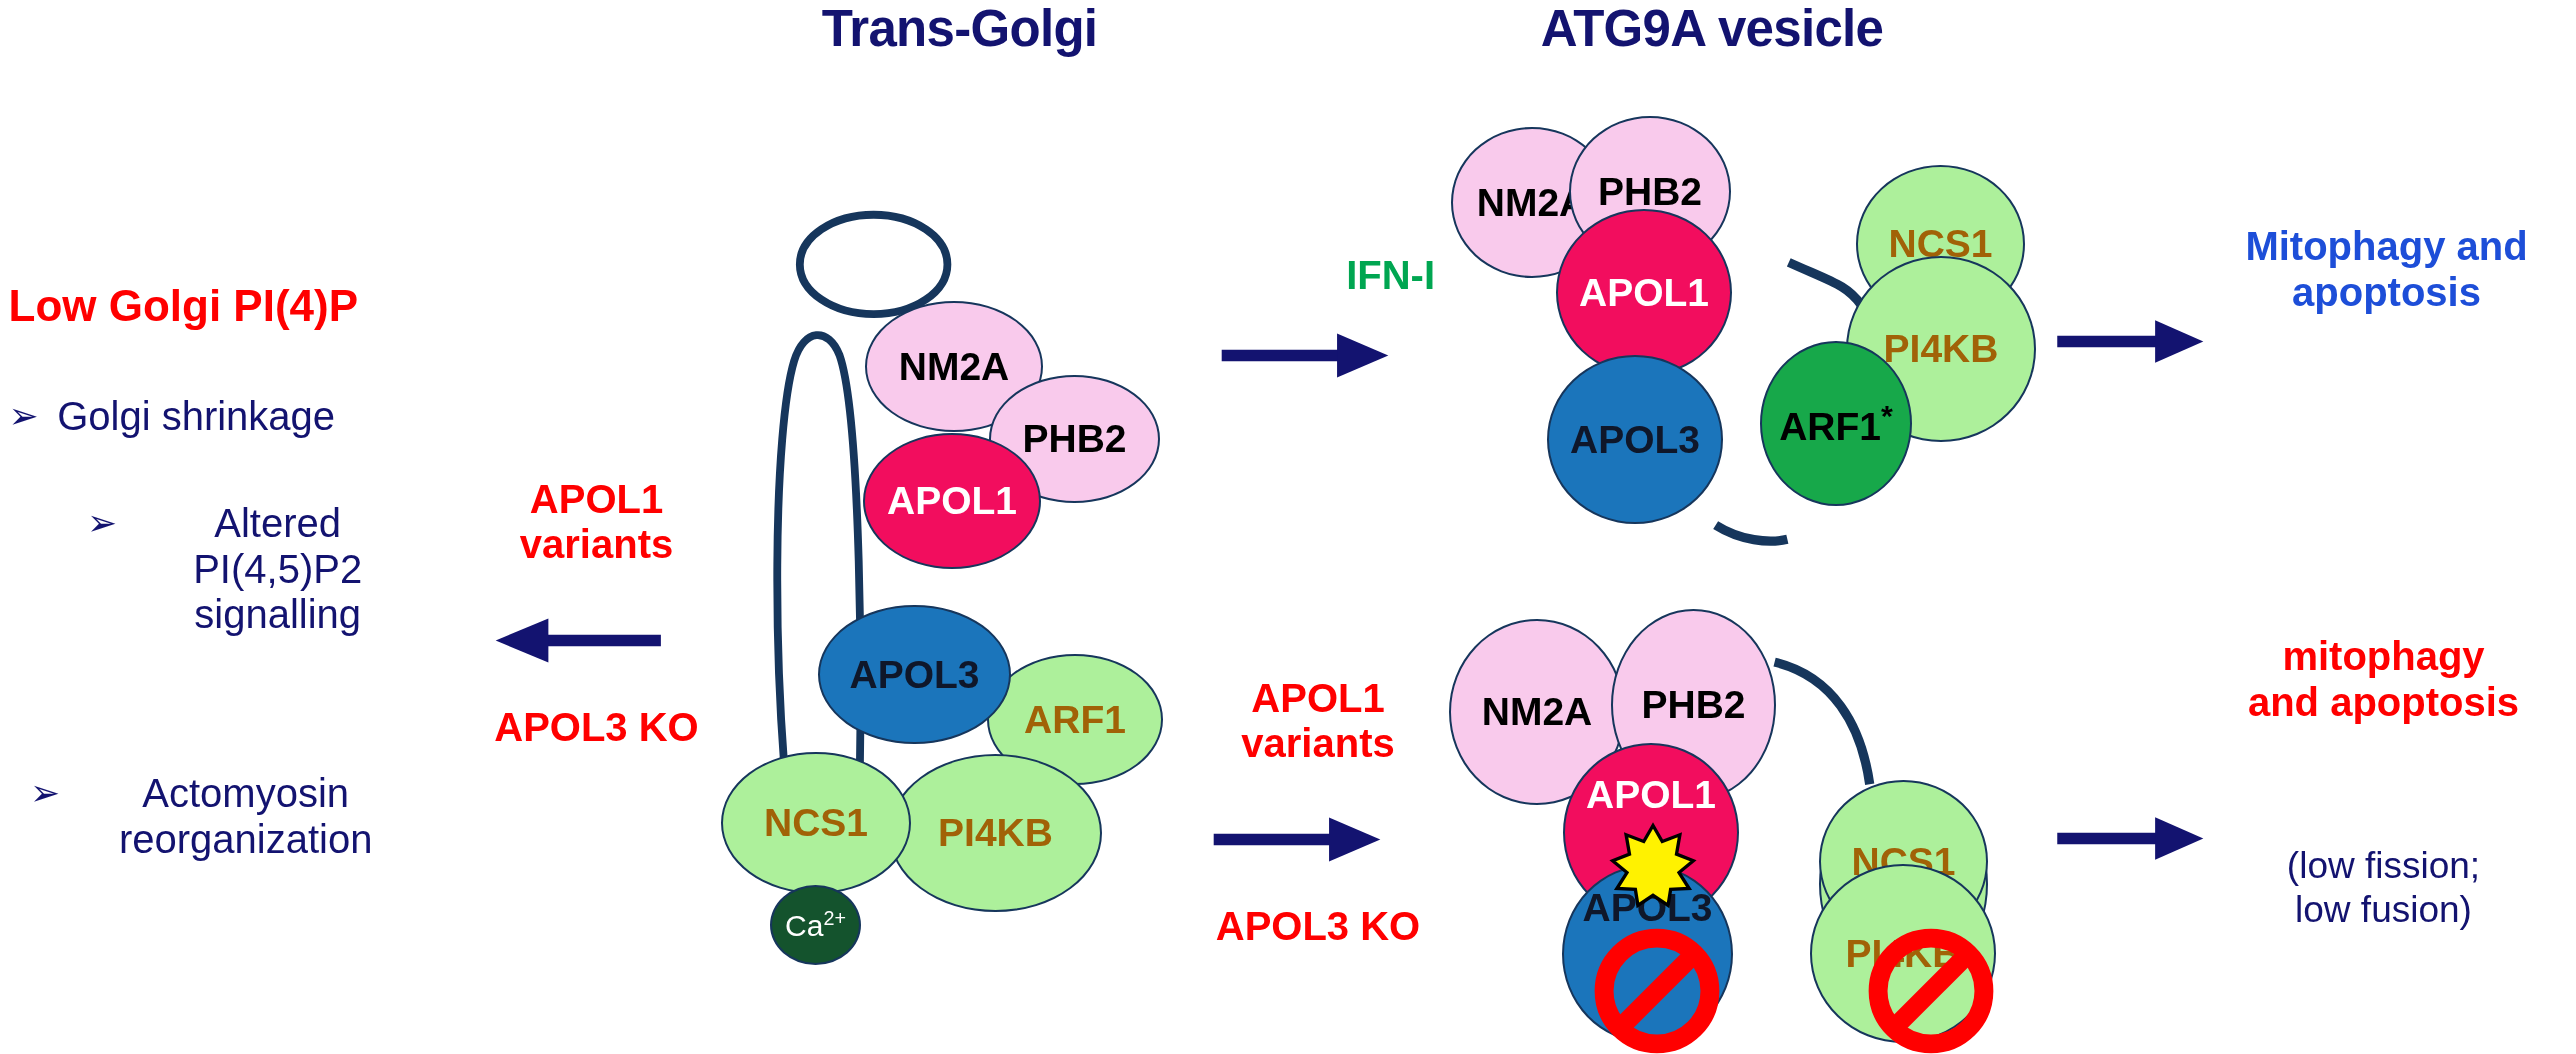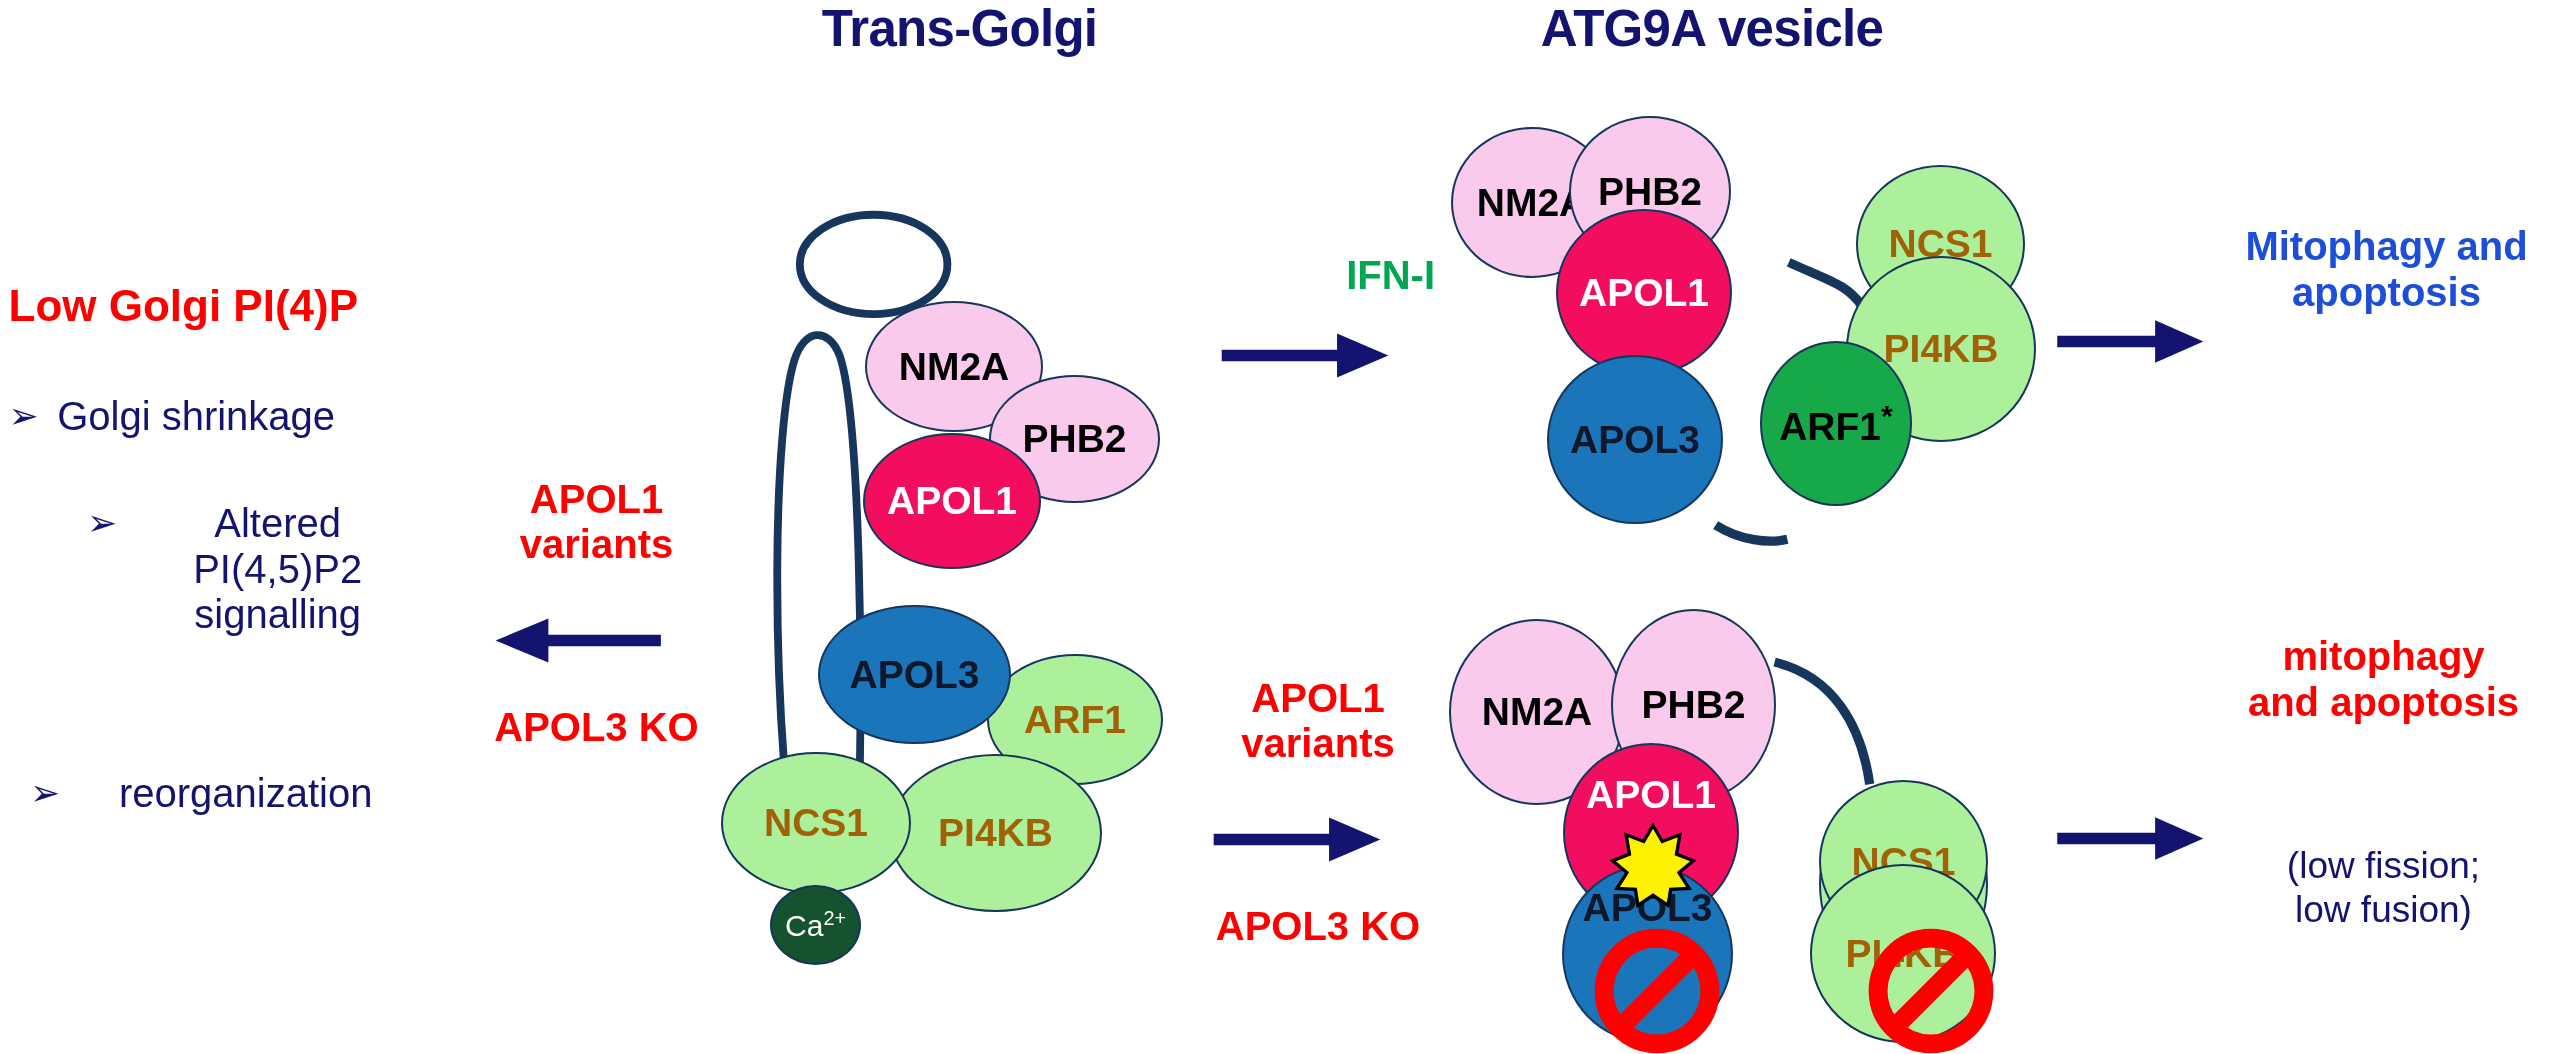--- a/index.html
+++ b/index.html
@@ -82,20 +82,21 @@
       <span style="display:block">PI(4,5)P2</span>
       <span style="display:block">signalling</span>
     </span>
   </div>
 </div>
 
 <div class="abs" style="left:30px;top:771px;width:398px;">
   <div class="bullet-row">
     <span class="bullet-glyph">➢</span>
     <span class="bullet-text centered-lines" style="width:334px;">
+      <span style="display:block">Actomyosin</span>
       <span style="display:block">reorganization</span>
     </span>
   </div>
 </div>
 
 <div class="abs lbl-red" style="left:440px;top:477px;width:313px;">
   <span style="display:block">APOL1</span>
   <span style="display:block">variants</span>
 </div>
 

